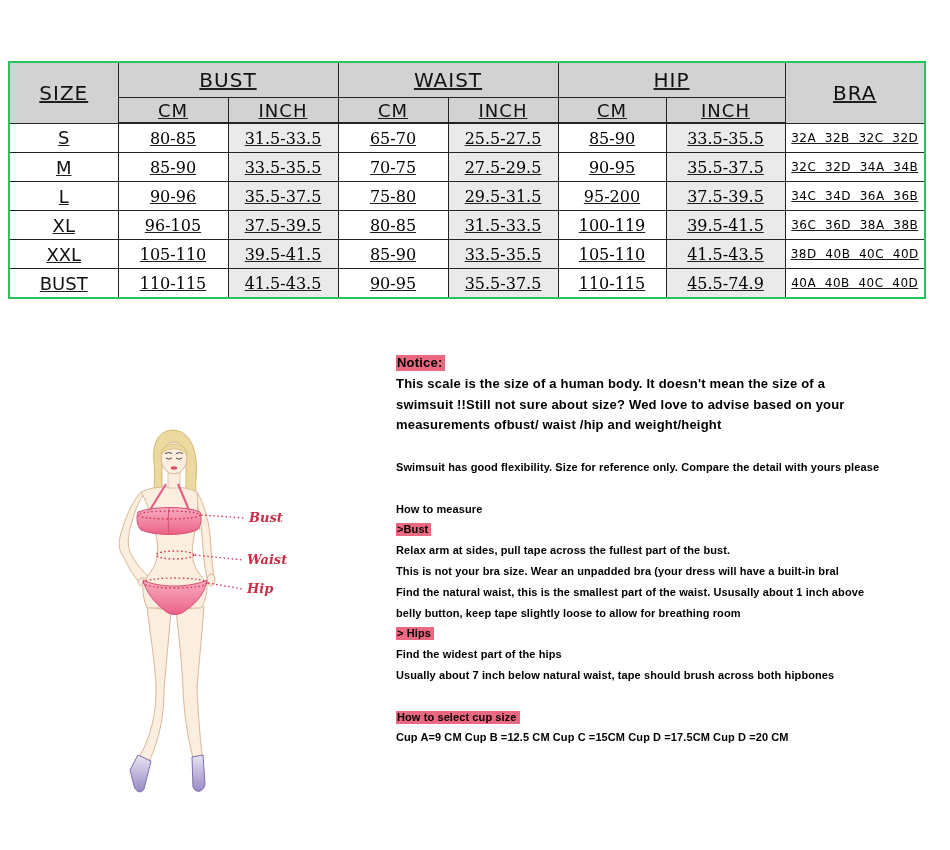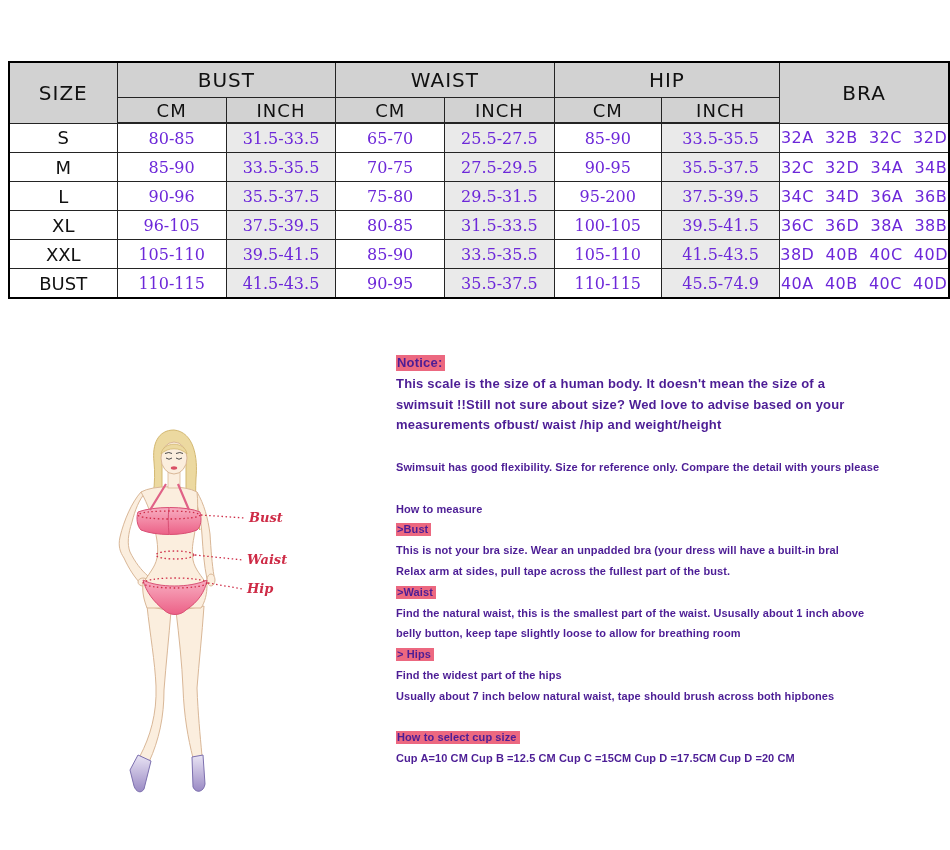--- a/index.html
+++ b/index.html
@@ -7,49 +7,50 @@
     width:950px;height:850px;background:#ffffff;position:relative;
     font-family:"Liberation Sans","DejaVu Sans",sans-serif;color:#1f1f1f;
     overflow:hidden;
   }
   .page{position:absolute;inset:0;}
 
   
   table.size-table{
     position:absolute;left:8px;top:61px;
     border-collapse:collapse;table-layout:fixed;
-    border:2px solid #000000;
+    border:2px solid #22c55e;
+    text-decoration:underline;
   }
   .size-table th,.size-table td{
     border:1px solid #242424;text-align:center;vertical-align:middle;padding:0;
     overflow:hidden;white-space:nowrap;
   }
   .size-table thead th{
     background:#d2d2d2;font-weight:normal;
     font-family:"DejaVu Sans",sans-serif;font-size:20px;letter-spacing:1px;color:#111;
   }
   .size-table thead tr.group-row th{height:34px;}
   .size-table thead tr.units-row th{height:24px;font-size:18px;border-bottom:2px solid #242424;margin-top:28px;}
   .size-table tbody td{
     height:28px;font-family:"DejaVu Serif","Liberation Serif",serif;
-    font-size:16px;color:#6d28d9;background:#ffffff;
+    font-size:16px;color:#000000;background:#ffffff;
   }
   .size-table tbody td.size-cell{
     font-family:"DejaVu Sans",sans-serif;font-size:18px;color:#111;
   }
   .size-table tbody td.inch{background:#eaeaea;}
   .size-table tbody td.bra{
-    font-family:"DejaVu Sans",sans-serif;font-size:16px;white-space:pre;letter-spacing:0.5px;
+    font-family:"DejaVu Sans",sans-serif;font-size:12px;white-space:pre;letter-spacing:0.5px;
   }
 
   
   .notes{position:absolute;left:379px;top:353px;width:560px;}
   .notes .ln{
     height:20.8px;line-height:20.8px;white-space:nowrap;
-    font-weight:bold;font-size:11px;letter-spacing:0.1px;color:#4c1d95;padding-left:17px;
+    font-weight:bold;font-size:11px;letter-spacing:0.1px;color:#000000;padding-left:17px;
   }
   .notes .big,.notes .notice{font-size:13px;letter-spacing:0.2px;}
   .notes .gap{height:20.8px;}
   .notes .mark{background:#ec6880;padding:0 3px 1px 1px;}
 
   
   svg.figure{position:absolute;left:108px;top:422px;width:270px;height:400px;}
   .fig-label{
     font-family:"DejaVu Serif","Liberation Serif",serif;
     font-style:italic;font-weight:bold;font-size:13px;fill:#ce2b46;
@@ -118,21 +119,21 @@
           <td class="cm">95-200</td>
           <td class="inch">37.5-39.5</td>
           <td class="bra">34C  34D  36A  36B</td>
         </tr>
         <tr>
           <td class="size-cell">XL</td>
           <td class="cm">96-105</td>
           <td class="inch">37.5-39.5</td>
           <td class="cm">80-85</td>
           <td class="inch">31.5-33.5</td>
-          <td class="cm">100-105</td>
+          <td class="cm">100-119</td>
           <td class="inch">39.5-41.5</td>
           <td class="bra">36C  36D  38A  38B</td>
         </tr>
         <tr>
           <td class="size-cell">XXL</td>
           <td class="cm">105-110</td>
           <td class="inch">39.5-41.5</td>
           <td class="cm">85-90</td>
           <td class="inch">33.5-35.5</td>
           <td class="cm">105-110</td>
@@ -207,26 +208,25 @@
   <div class="notes">
       <div class="ln notice"><span class="mark">Notice:</span></div>
       <div class="ln big">This scale is the size of a human body. It doesn't mean the size of a</div>
       <div class="ln big">swimsuit !!Still not sure about size? Wed love to advise based on your</div>
       <div class="ln big">measurements ofbust/ waist /hip and weight/height</div>
       <div class="ln gap"></div>
       <div class="ln small">Swimsuit has good flexibility. Size for reference only. Compare the detail with yours please</div>
       <div class="ln gap"></div>
       <div class="ln small">How to measure</div>
       <div class="ln hl"><span class="mark">&gt;Bust</span></div>
+      <div class="ln small">Relax arm at sides, pull tape across the fullest part of the bust.</div>
       <div class="ln small">This is not your bra size. Wear an unpadded bra (your dress will have a built-in bral</div>
-      <div class="ln small">Relax arm at sides, pull tape across the fullest part of the bust.</div>
-      <div class="ln hl"><span class="mark">&gt;Waist</span></div>
       <div class="ln small">Find the natural waist, this is the smallest part of the waist. Ususally about 1 inch above</div>
       <div class="ln small">belly button, keep tape slightly loose to allow for breathing room</div>
       <div class="ln hl"><span class="mark">&gt; Hips</span></div>
       <div class="ln small">Find the widest part of the hips</div>
       <div class="ln small">Usually about 7 inch below natural waist, tape should brush across both hipbones</div>
       <div class="ln gap"></div>
       <div class="ln hl"><span class="mark">How to select cup size</span></div>
-      <div class="ln small">Cup A=10 CM Cup B =12.5 CM Cup C =15CM Cup D =17.5CM Cup D =20 CM</div>
+      <div class="ln small">Cup A=9 CM Cup B =12.5 CM Cup C =15CM Cup D =17.5CM Cup D =20 CM</div>
     </div>
 
 </div>
 
 </body></html>

